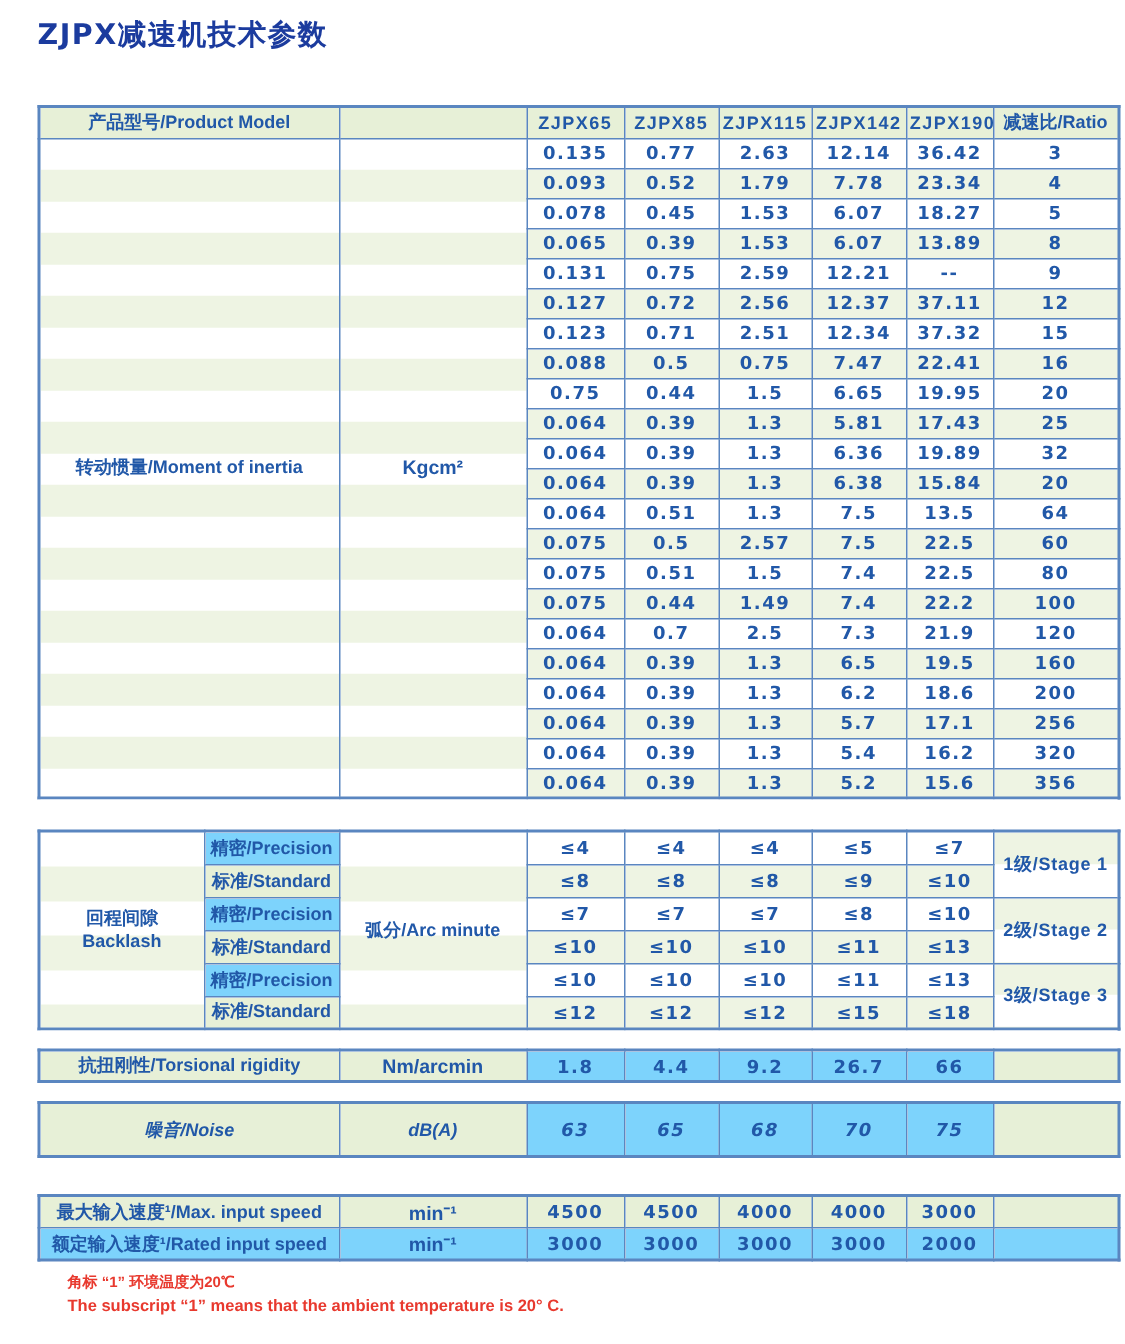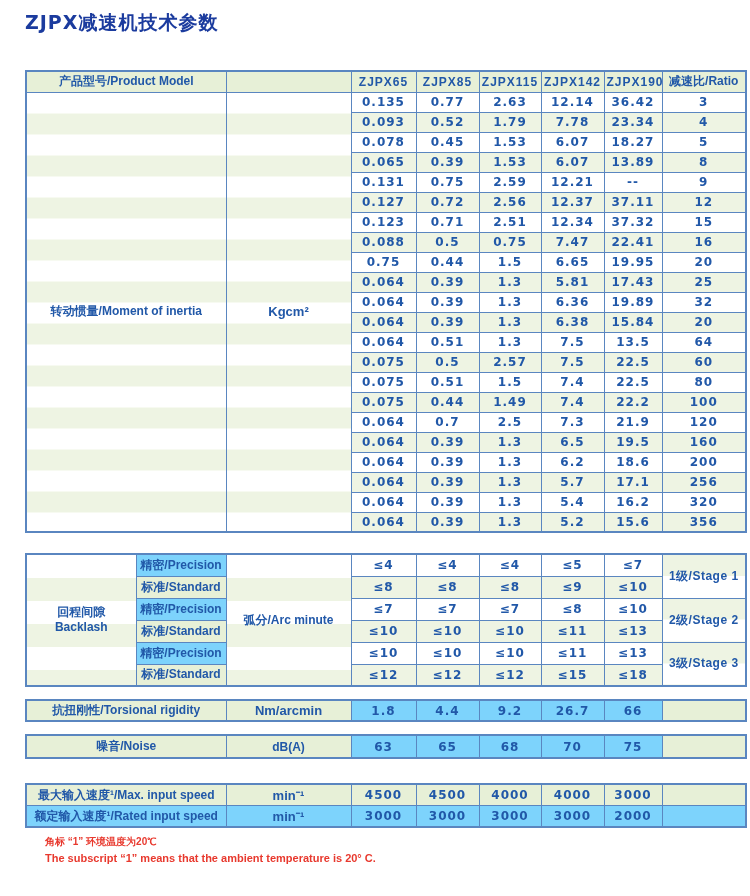--- a/index.html
+++ b/index.html
@@ -42,21 +42,21 @@
   
   .merged21{background:repeating-linear-gradient(to bottom,#ffffff 0 21px,var(--stripe) 21px 42px);}
   .merged23{background:repeating-linear-gradient(to bottom,#ffffff 0 23px,var(--stripe) 23px 46px);}
   .stagecell{background:linear-gradient(to bottom,var(--stripe) 0 50%,#ffffff 50% 100%);letter-spacing:0.5px;}
   .serif{font-family:Liberation Sans, sans-serif;font-size:13px;margin-top:36px;}
   .bl td{height:22px;}
   .greenbg{background:var(--green);}
   .whitebg{background:#7dd3fc;}
   .spacer{background:#ffffff;}
   .sp1{height:20px;} .sp2{height:12px;} .sp3{height:12px;} .sp4{height:24px;}
-  .noise-t td{height:23px;}
+  .noise-t td{height:36px;font-style:italic;}
   .notes{margin-top:7px;margin-left:20px;color:var(--red);}
   .note-cn{font-size:10px;font-weight:bold;margin-bottom:3px;}
   .note-en{font-size:11px;font-weight:bold;}
   .two-line div{line-height:15px;text-align:center;}
 </style>
 </head>
 <body>
 
 <div class="page">
 

